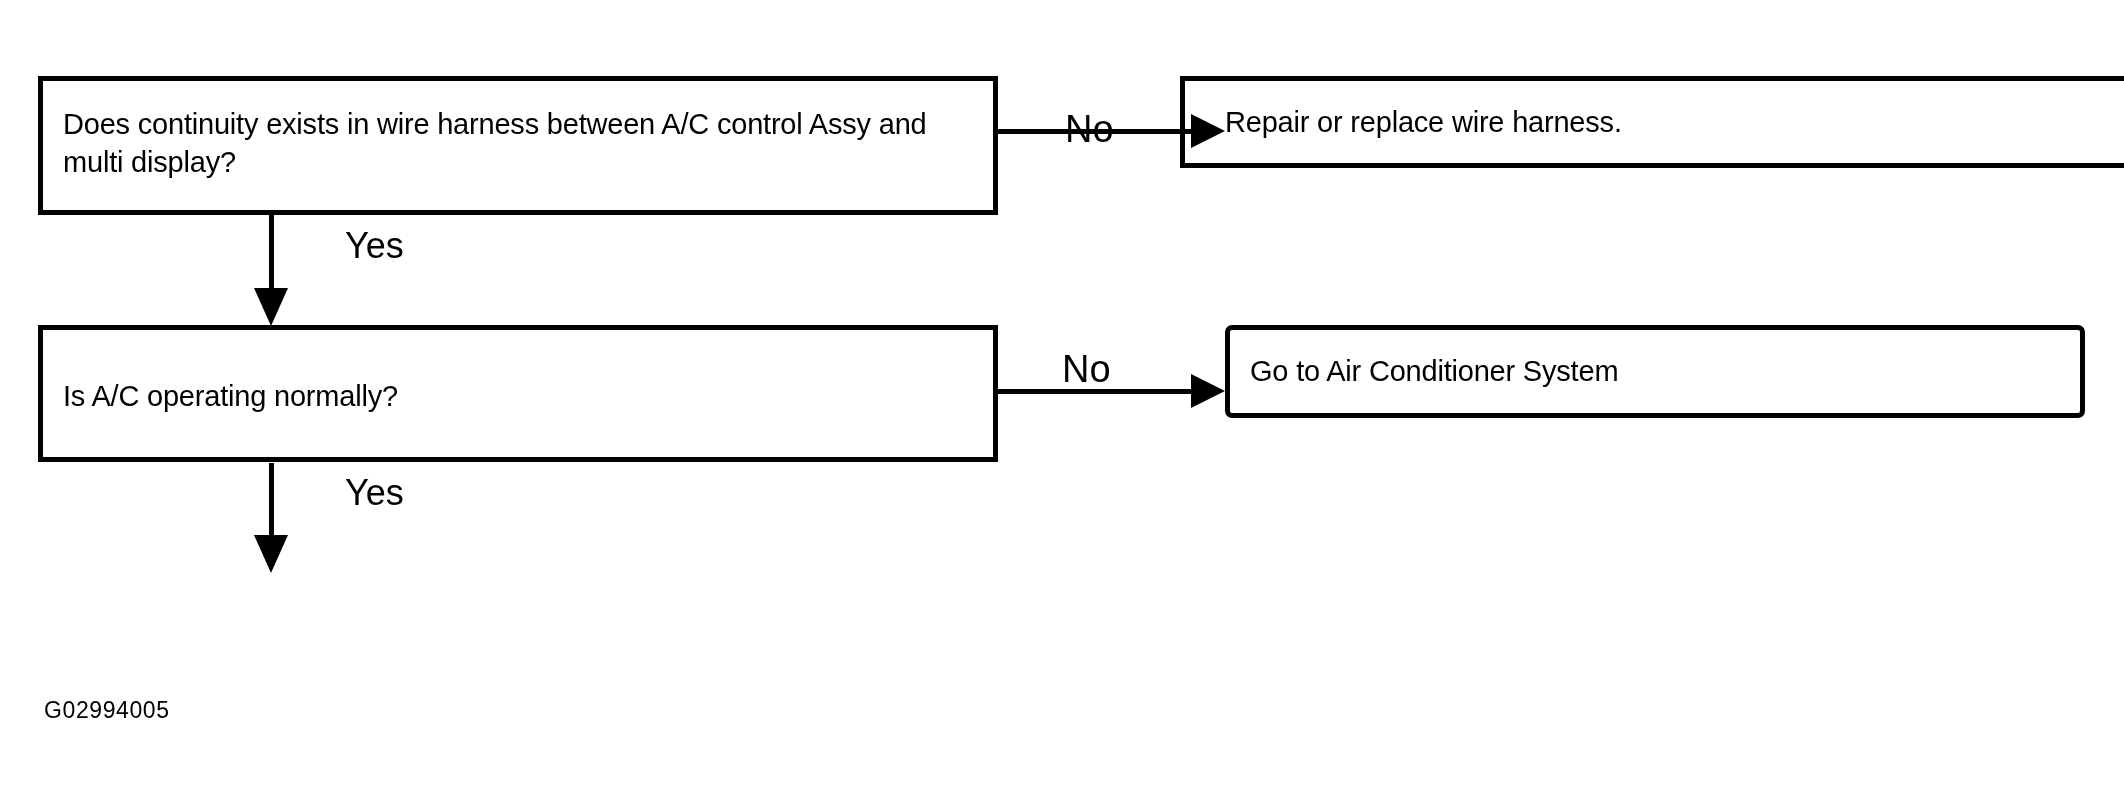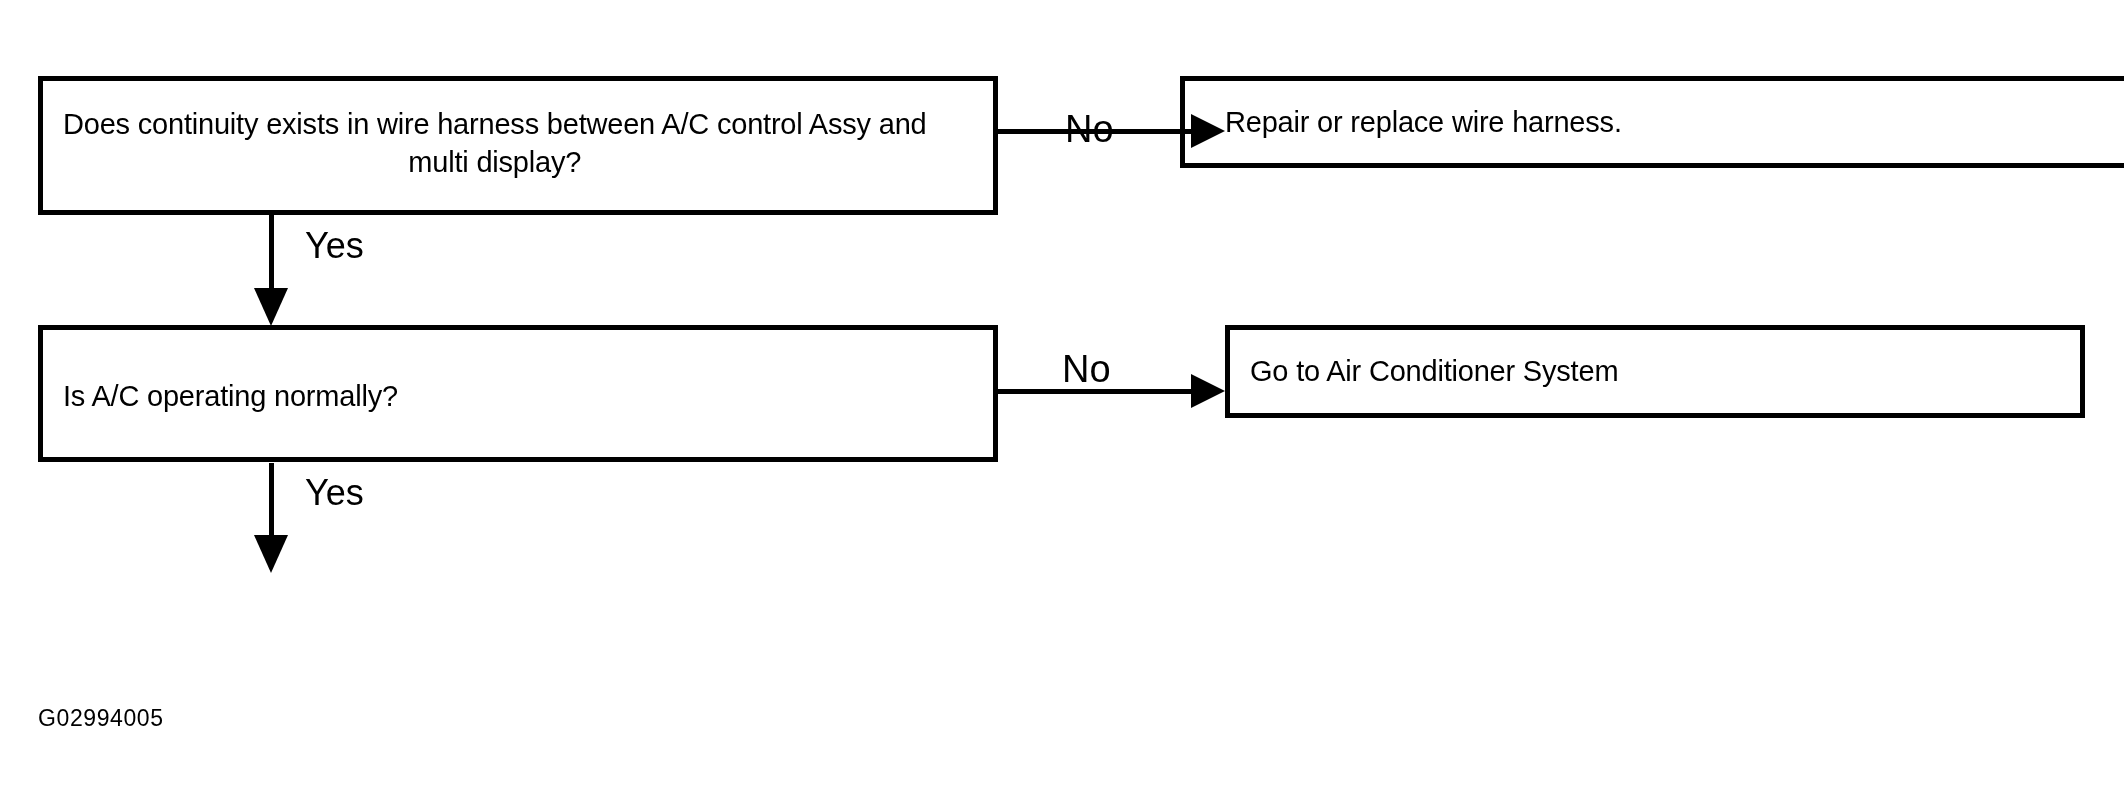--- a/index.html
+++ b/index.html
@@ -67,63 +67,64 @@
     border-top: 38px solid #000000;
   }
   .edge-label {
     position: absolute;
     font-size: 38px;
     color: #000000;
     white-space: nowrap;
   }
   .edge-label.yes {
     font-size: 36px;
+    margin-left: 40px;
   }
   .caption {
     position: absolute;
     font-size: 23px;
     letter-spacing: 0.6px;
     color: #000000;
     white-space: nowrap;
   }
 </style>
 </head>
 <body>
 
 <div id="canvas">
 
-  <div class="node decision-1" style="left:38px; top:76px; width:960px; height:139px;text-align:center;">
+  <div class="node decision-1" style="left:38px; top:76px; width:960px; height:139px;">
     <div class="node-text">Does continuity exists in wire harness between A/C control Assy and
 multi display?</div>
   </div>
 
   <div class="node action" style="left:1180px; top:76px; width:1004px; height:92px;padding-left:20px;">
     <div class="node-text">Repair or replace wire harness.</div>
   </div>
 
   <div class="hline" style="left:998px; top:129px; width:200px;"></div>
   <div class="arrow-right" style="left:1191px; top:114px;"></div>
   <div class="edge-label" style="left:1065px; top:108px;">No</div>
 
   <div class="vline" style="left:269px; top:215px; height:80px;"></div>
   <div class="arrow-down" style="left:254px; top:288px;"></div>
   <div class="edge-label yes" style="left:305px; top:225px;">Yes</div>
 
   <div class="node decision-2" style="left:38px; top:325px; width:960px; height:137px;">
     <div class="node-text">Is A/C operating normally?</div>
   </div>
 
-  <div class="node action" style="left:1225px; top:325px; width:860px; height:93px;">
+  <div class="node action" style="left:1225px; top:325px; width:860px; height:93px;border-radius:7px;">
     <div class="node-text">Go to Air Conditioner System</div>
   </div>
 
   <div class="hline" style="left:998px; top:389px; width:200px;"></div>
   <div class="arrow-right" style="left:1191px; top:374px;"></div>
   <div class="edge-label" style="left:1062px; top:348px;">No</div>
 
   <div class="vline" style="left:269px; top:463px; height:78px;"></div>
   <div class="arrow-down" style="left:254px; top:535px;"></div>
   <div class="edge-label yes" style="left:305px; top:472px;">Yes</div>
 
 
-  <div class="caption" style="left:38px; top:697px;margin-top:8px;">G02994005</div>
+  <div class="caption" style="left:44px; top:697px;">G02994005</div>
 
 </div>
 
 </body></html>

